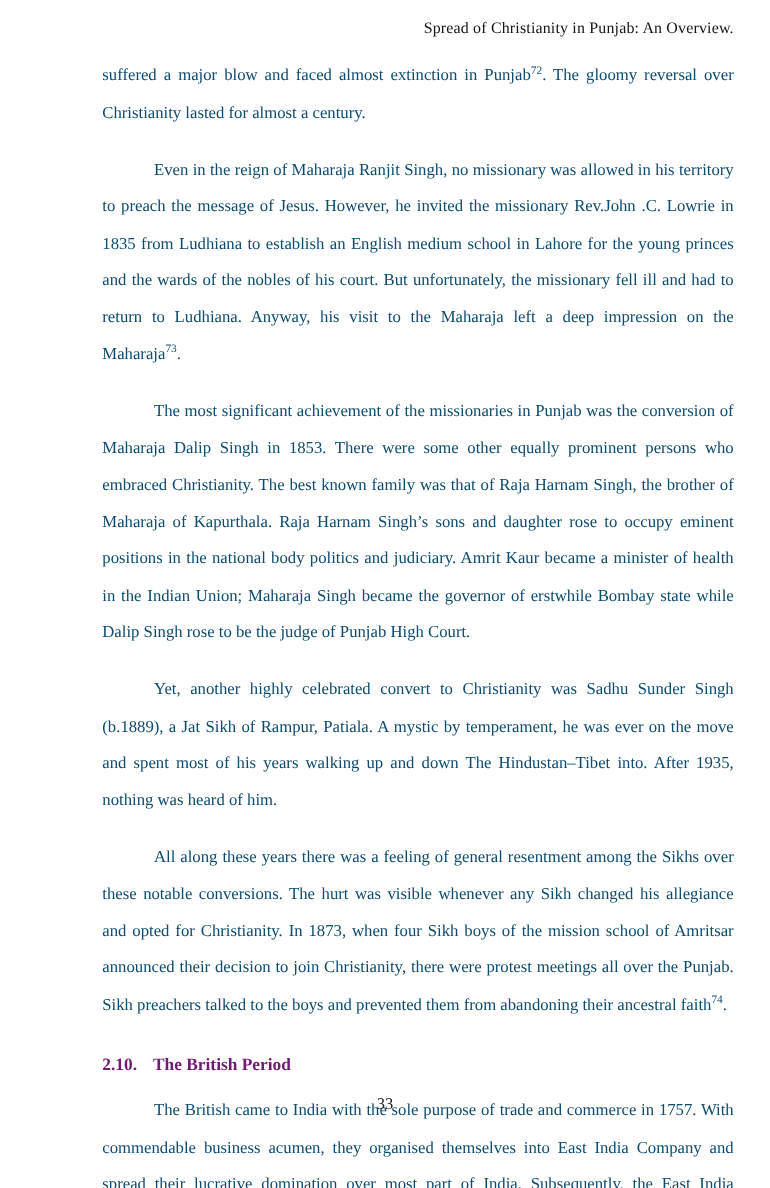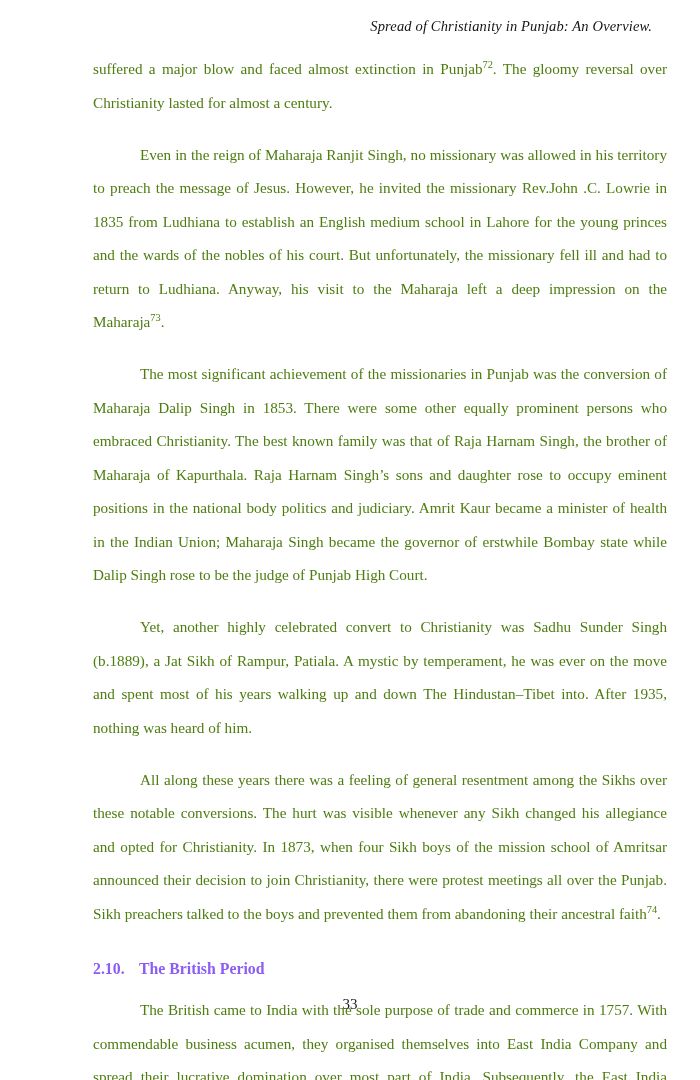--- a/index.html
+++ b/index.html
@@ -16,24 +16,23 @@
     font-family: "Liberation Serif", "DejaVu Serif", serif;
     color: #1a1a1a;
     overflow: hidden;
     box-sizing: border-box;
   }
 
   
   .running-head {
     position: absolute;
     top: 18px;
-    left: 78px;
+    left: 93px;
     width: 574px;
     text-align: right;
-    font-style: italic;
     font-size: 14.5px;
     letter-spacing: 0.15px;
     color: #141414;
   }
 
   
   .body-block {
     position: absolute;
     top: 52px;
     left: 93px;
@@ -41,21 +40,21 @@
   }
 
   p.para {
     margin: 0 0 18.5px 0;
     font-size: 15.2px;
     line-height: 33.5px;
     text-align: justify;
     text-justify: inter-word;
     -webkit-hyphens: none;
     hyphens: none;
-    color: #4d7c0f;
+    color: #0c4a6e;
   }
 
   p.para.indent {
     text-indent: 47px;
   }
 
   p.para.last {
     margin-bottom: 0;
   }
 
@@ -65,21 +64,21 @@
     line-height: 0;
   }
 
   
   h2.section-heading {
     margin: 26px 0 11px 0;
     font-size: 15.8px;
     font-weight: bold;
     line-height: 26px;
     text-align: left;
-    color: #8b5cf6;
+    color: #701a75;
   }
 
   h2.section-heading .sec-num {
     display: inline-block;
     min-width: 46px;
   }
 
   
   .folio {
     position: absolute;

